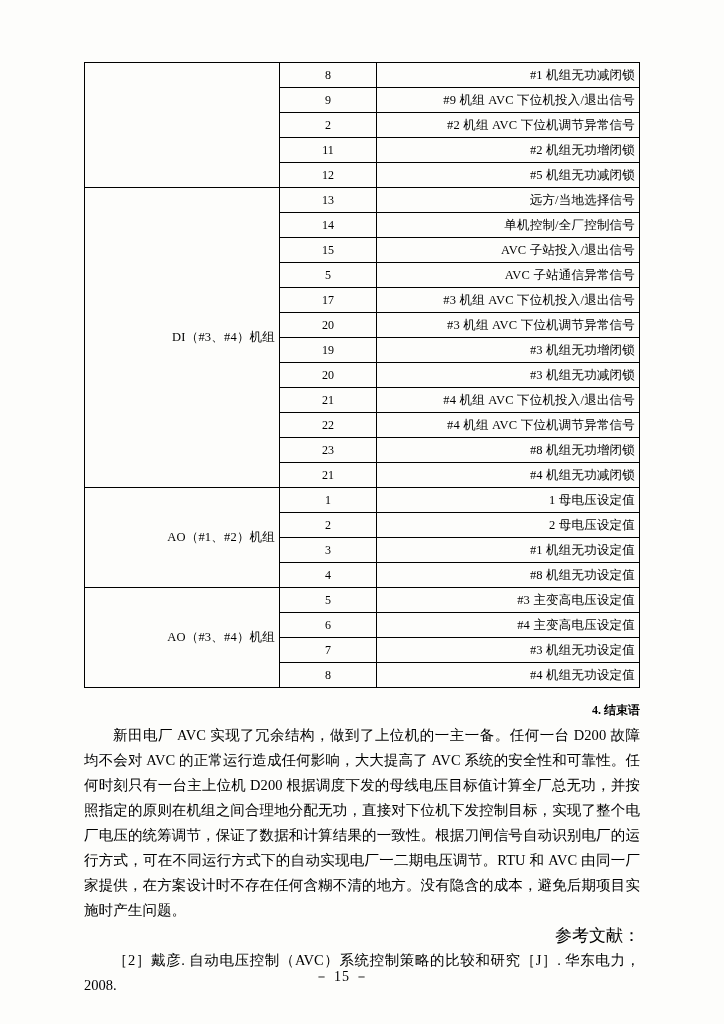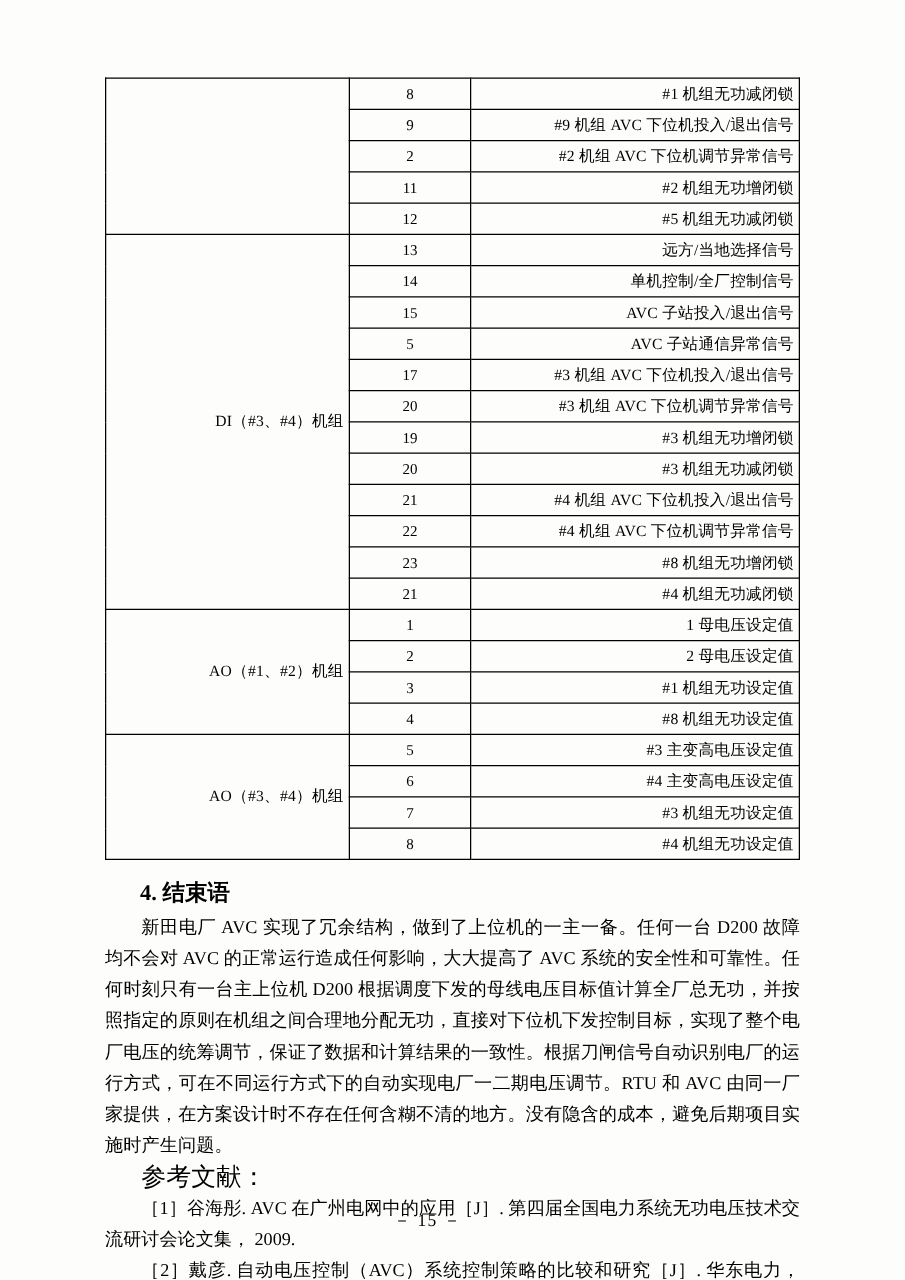--- a/index.html
+++ b/index.html
@@ -55,40 +55,42 @@
     font-size: 12px;
   }
   td.desc {
     text-align: right;
     font-size: 12.5px;
     letter-spacing: 0.2px;
   }
 
   
   h4.sec-title {
-    font-size: 18px;
+    font-size: 12px;
     font-weight: bold;
     margin: 14px 0 4px 0;
     text-indent: 28px;
     font-family: "Liberation Serif", "DejaVu Serif", serif;
+    text-align: right;
   }
   p.para {
     font-size: 14.5px;
     line-height: 25px;
     margin: 0;
     text-indent: 29px;
     text-align: justify;
     text-justify: inter-ideograph;
     letter-spacing: 0.1px;
   }
   p.ref-head {
-    font-size: 20px;
+    font-size: 17px;
     line-height: 25px;
     margin: 0;
     text-indent: 29px;
+    text-align: right;
   }
   p.ref {
     font-size: 14.5px;
     line-height: 25px;
     margin: 0;
     text-indent: 29px;
     text-align: justify;
   }
   .footer {
     position: absolute;
@@ -217,19 +219,18 @@
         </tr>
       </tbody>
     </table>
 
     <h4 class="sec-title">4. 结束语</h4>
 
     <p class="para">新田电厂 AVC 实现了冗余结构，做到了上位机的一主一备。任何一台 D200 故障均不会对 AVC 的正常运行造成任何影响，大大提高了 AVC 系统的安全性和可靠性。任何时刻只有一台主上位机 D200 根据调度下发的母线电压目标值计算全厂总无功，并按照指定的原则在机组之间合理地分配无功，直接对下位机下发控制目标，实现了整个电厂电压的统筹调节，保证了数据和计算结果的一致性。根据刀闸信号自动识别电厂的运行方式，可在不同运行方式下的自动实现电厂一二期电压调节。RTU 和 AVC 由同一厂家提供，在方案设计时不存在任何含糊不清的地方。没有隐含的成本，避免后期项目实施时产生问题。</p>
 
     <p class="ref-head">参考文献：</p>
 
-    <p class="ref">［1］谷海彤. AVC 在广州电网中的应用［J］. 第四届全国电力系统无功电压技术交流研讨会论文集， 2009.</p>
     <p class="ref">［2］戴彦. 自动电压控制（AVC）系统控制策略的比较和研究［J］. 华东电力，2008.</p>
 
   </div>
 
   <div class="footer">－ 15 －</div>
 </div>
 
 </body></html>

